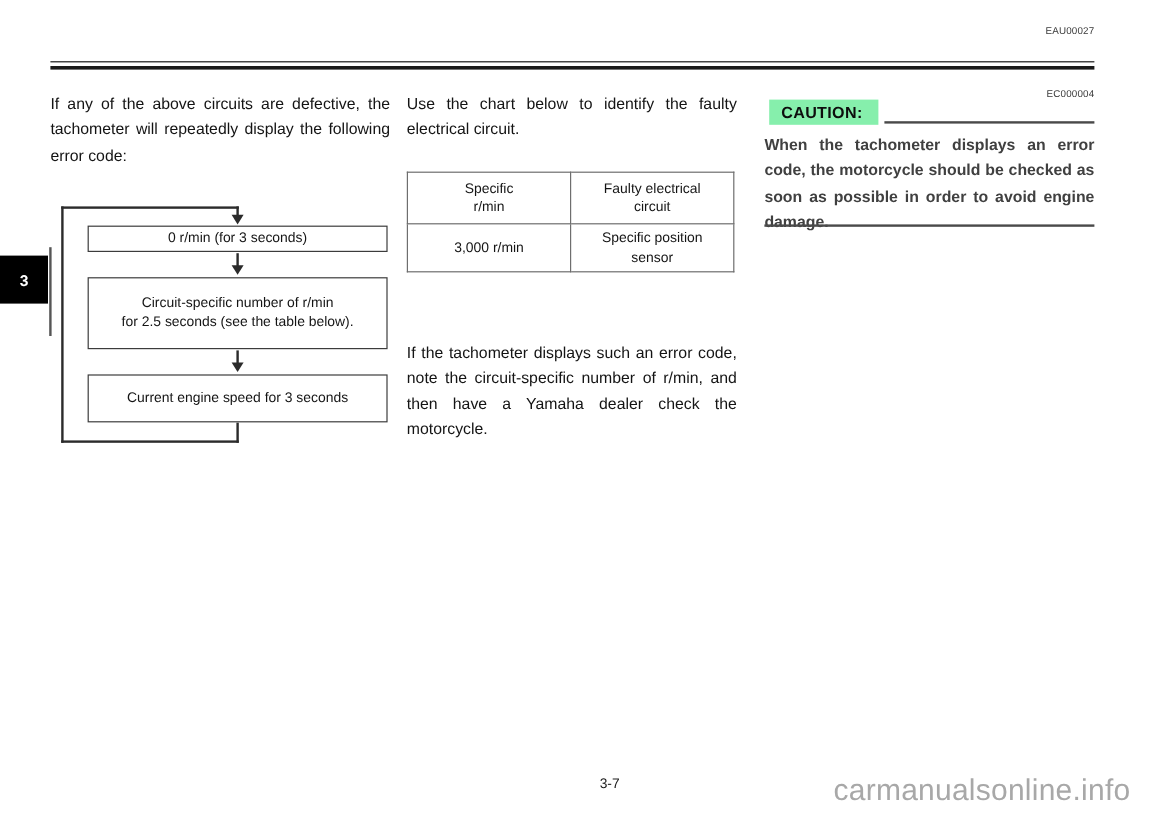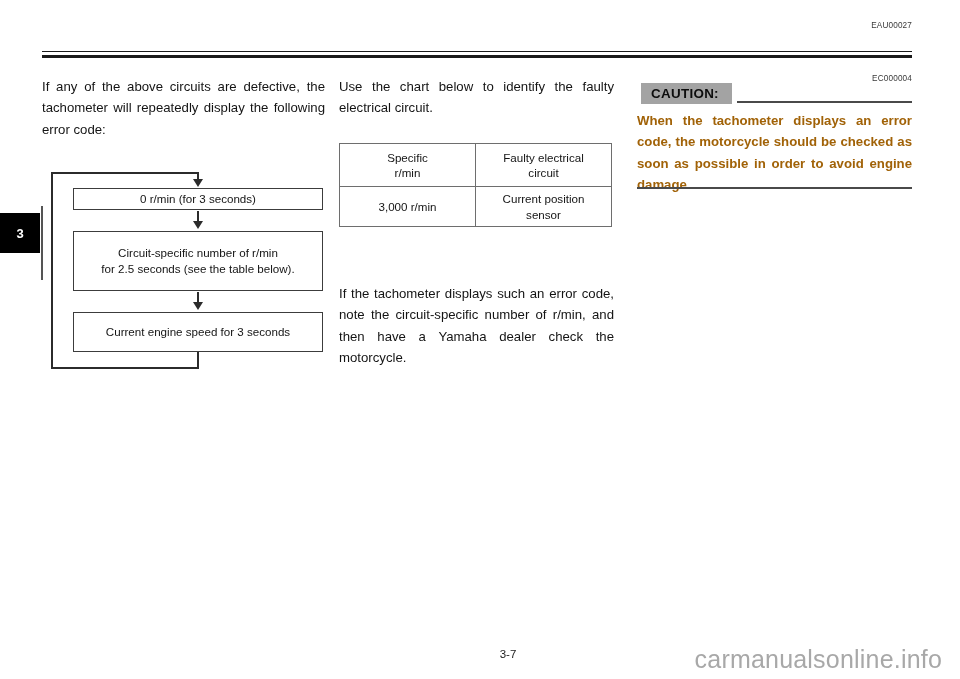--- a/index.html
+++ b/index.html
@@ -187,21 +187,21 @@
     font-size: 8.2px;
     color: #3a3a3a;
     letter-spacing: 0.15px;
   }
   #caution-badge {
     position: absolute;
     left: 641px;
     top: 83px;
     width: 91px;
     height: 21px;
-    background: #a3a3a3;
+    background: #86efac;
     display: flex;
     align-items: center;
     padding-left: 10px;
     box-sizing: border-box;
     font-size: 13.4px;
     font-weight: bold;
     color: #0d0d0d;
     letter-spacing: 0.3px;
   }
   #caution-rule-top {
@@ -216,21 +216,21 @@
     position: absolute;
     left: 637px;
     top: 110px;
     width: 275px;
     margin: 0;
     font-size: 13.2px;
     line-height: 21.3px;
     font-weight: bold;
     text-align: justify;
     text-justify: inter-word;
-    color: #a16207;
+    color: #404040;
   }
   #caution-rule-bottom {
     position: absolute;
     left: 637px;
     top: 187px;
     width: 275px;
     height: 2px;
     background: #4a4a4a;
   }
 
@@ -316,21 +316,21 @@
         <span>r/min</span>
       </td>
       <td>
         <span>Faulty electrical</span><br>
         <span>circuit</span>
       </td>
     </tr>
     <tr class="data-row">
       <td>3,000 r/min</td>
       <td>
-        <span>Current position</span><br>
+        <span>Specific position</span><br>
         <span>sensor</span>
       </td>
     </tr>
   </tbody>
 </table>
 
 <p class="body-text last-line-left" id="mid-paragraph-2">If the tachometer displays such an error code, note the circuit-specific number of r/min, and then have a Yamaha dealer check the motorcycle.</p>
 
 <div id="caution-code">EC000004</div>
 <div id="caution-badge">

